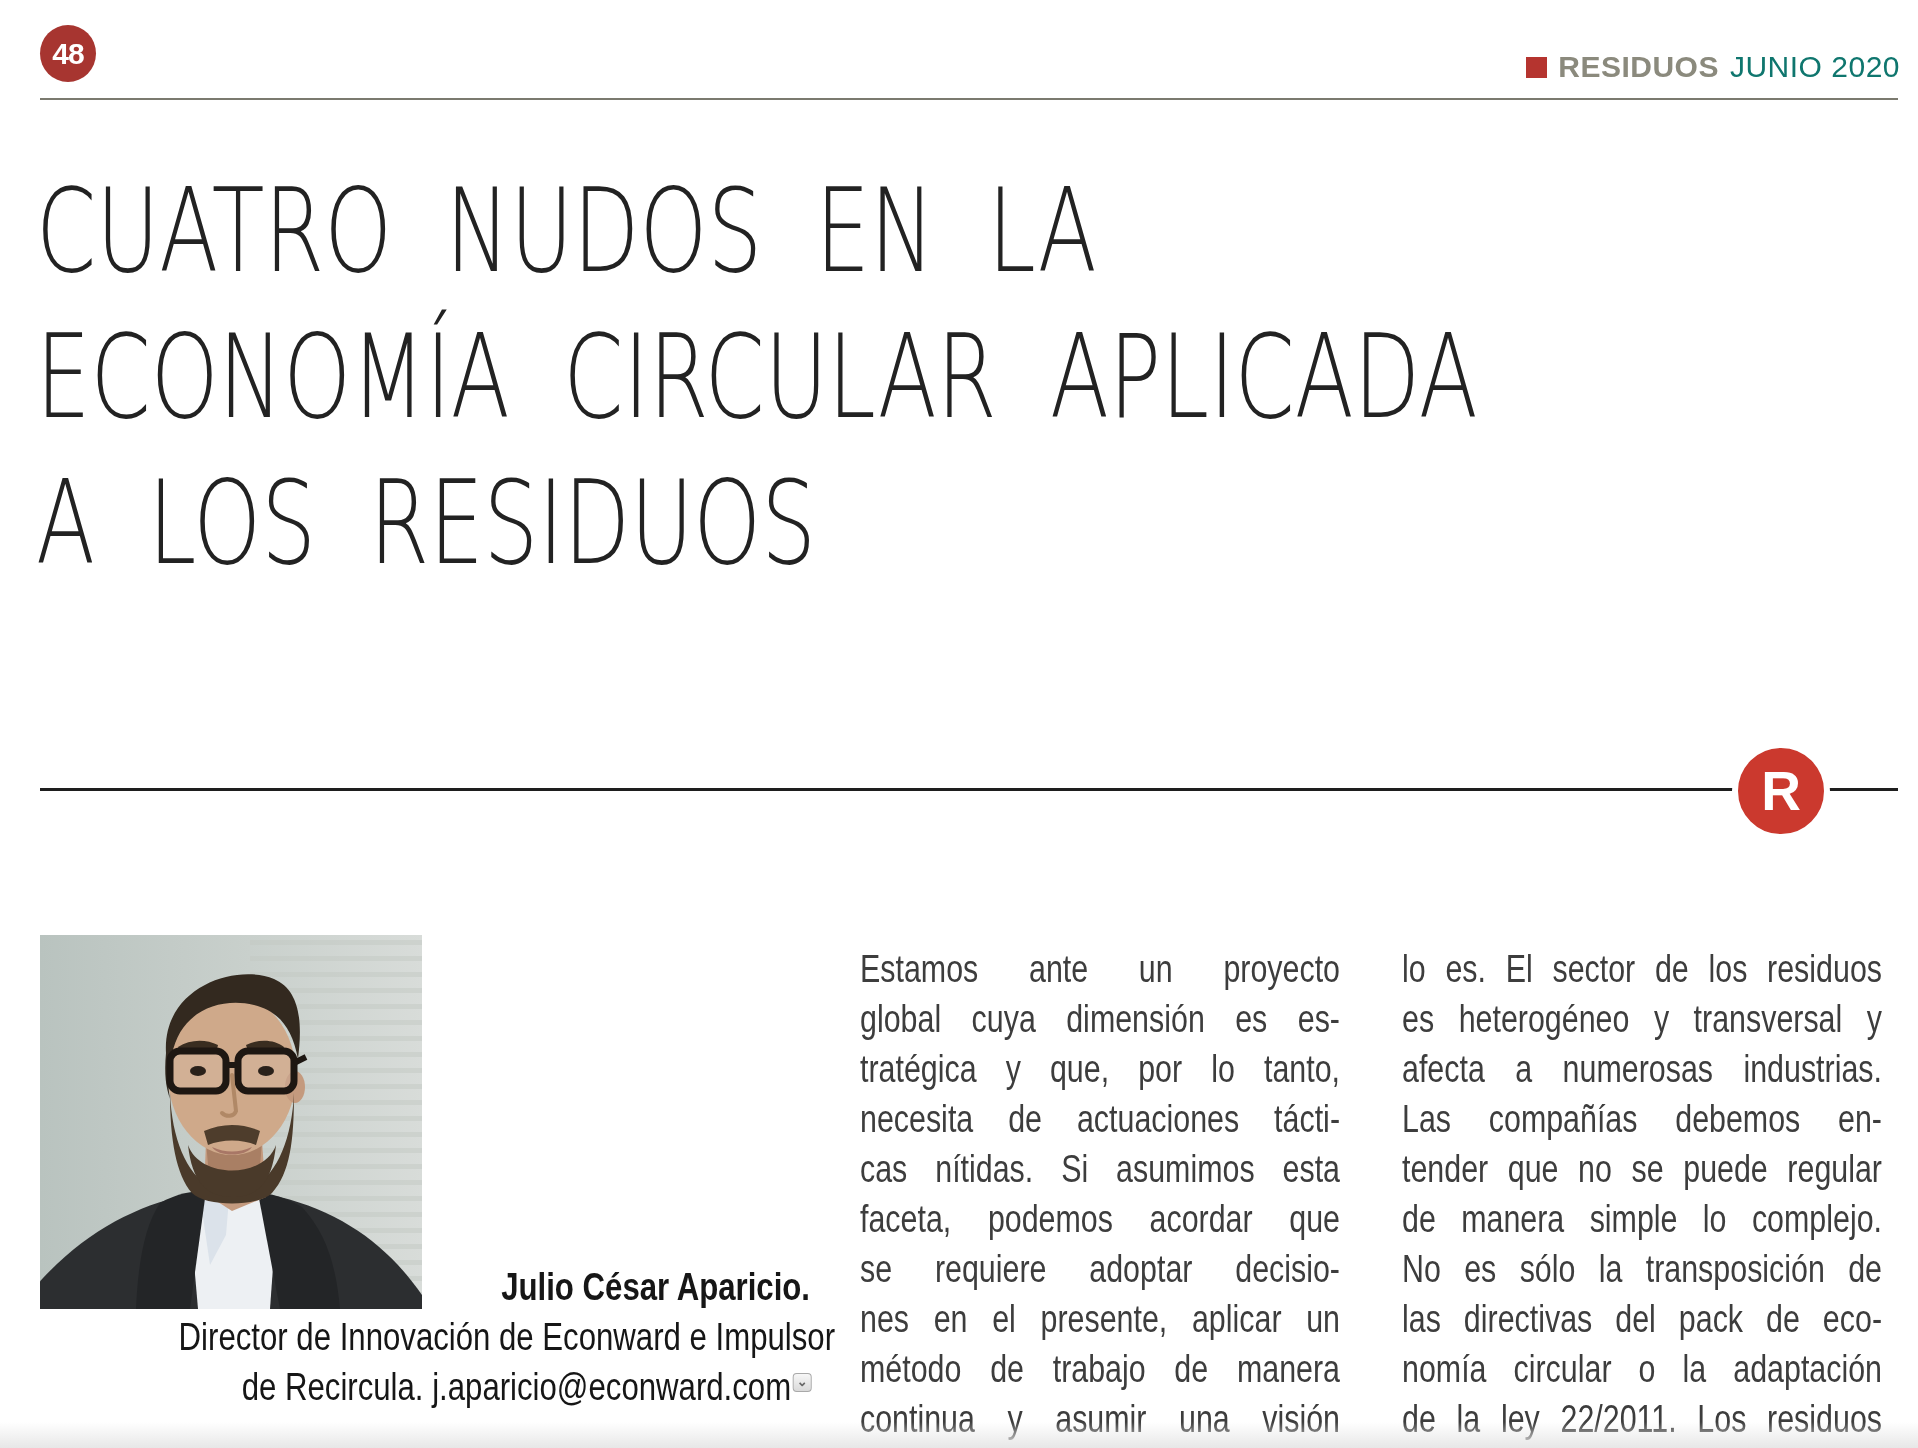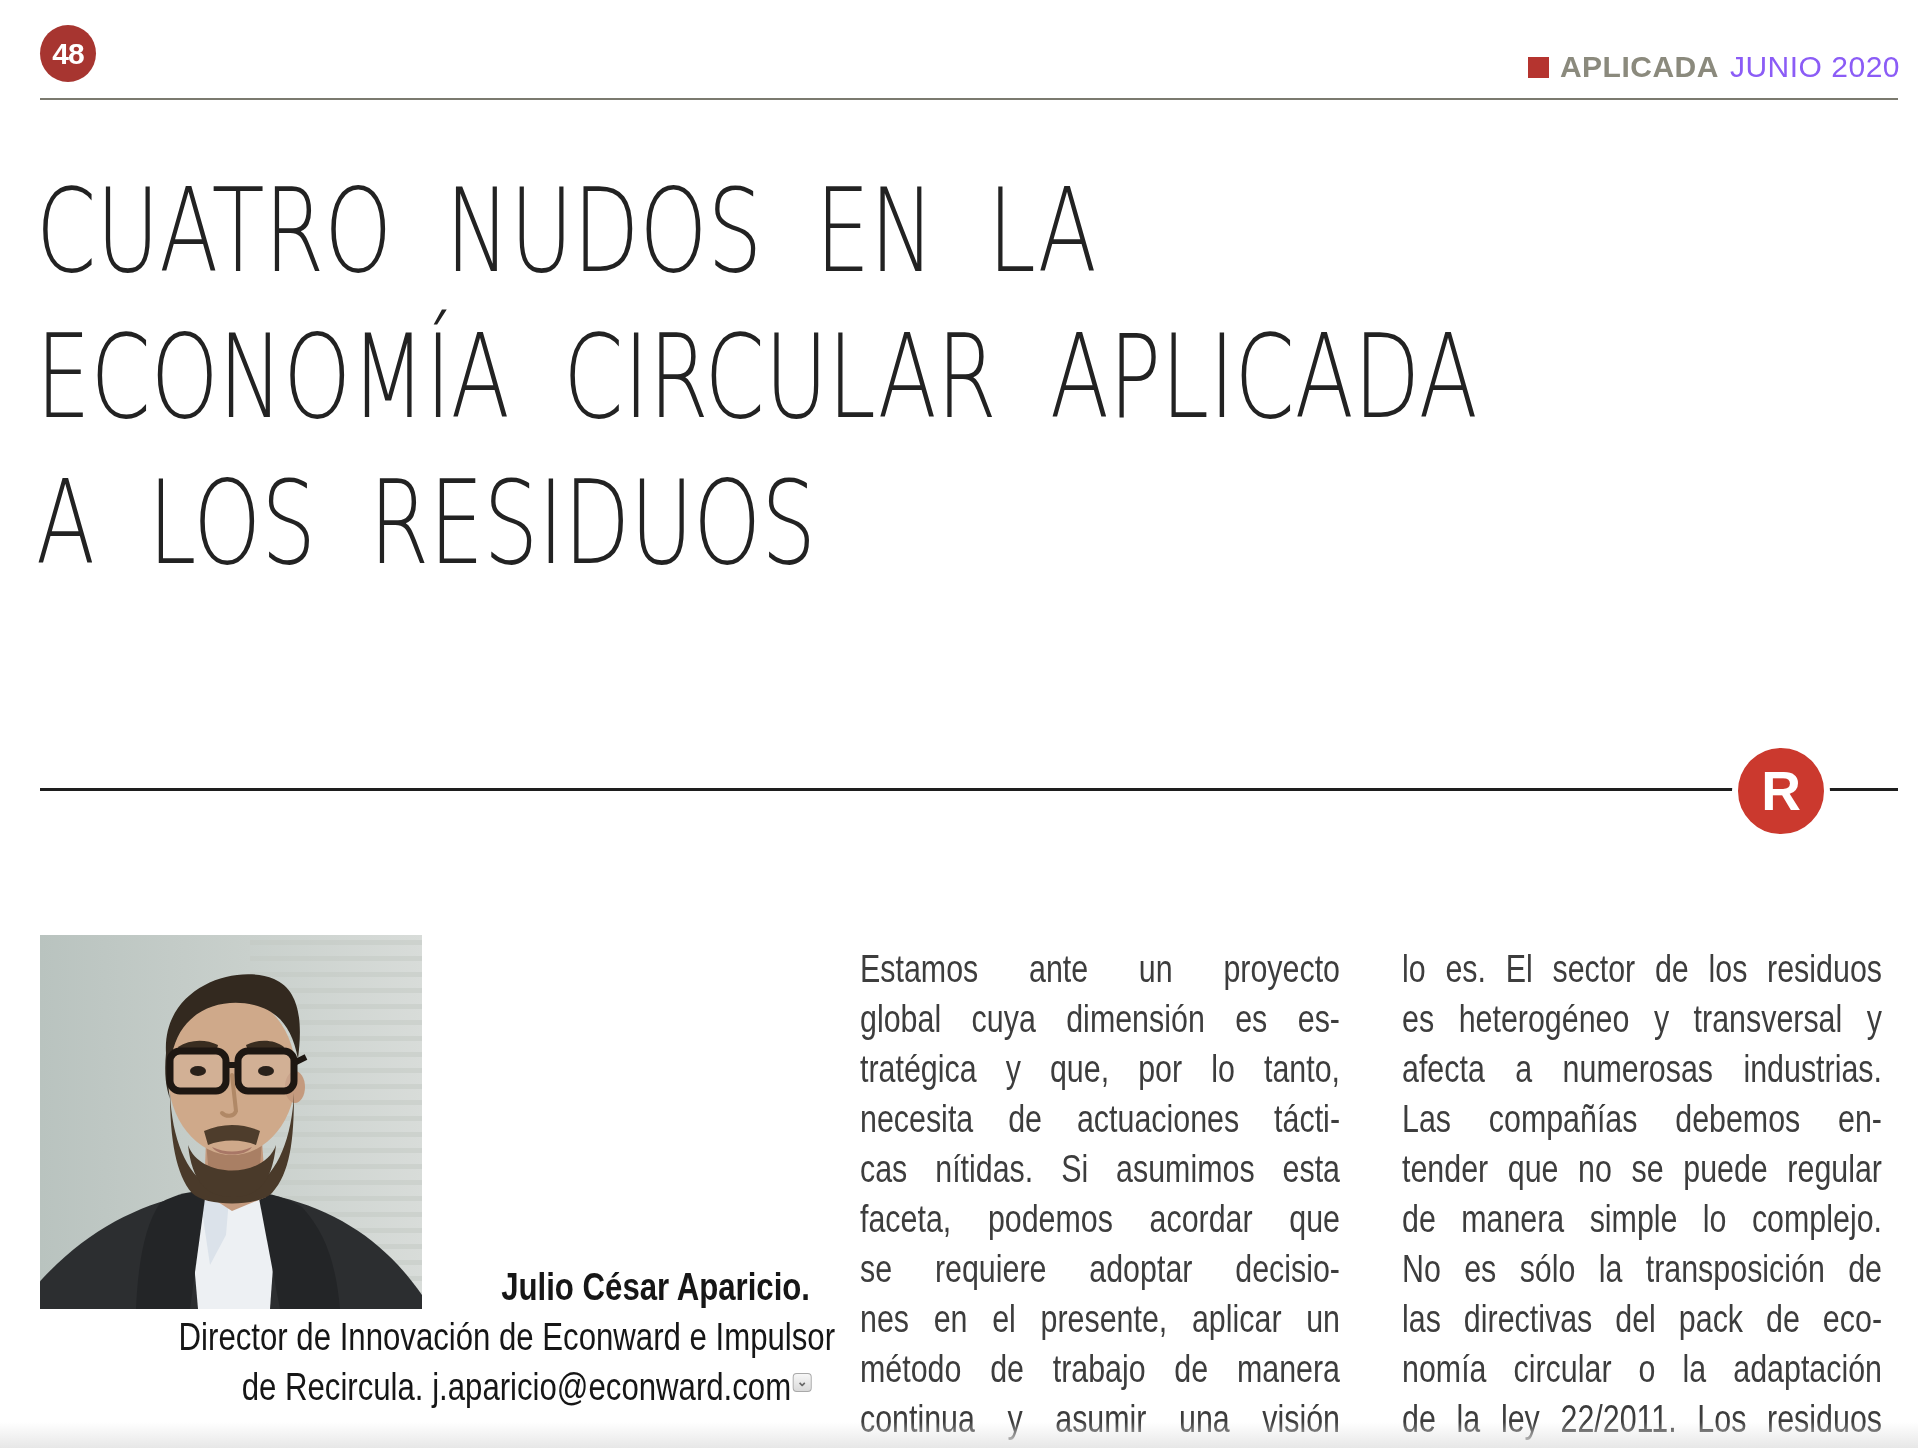--- a/index.html
+++ b/index.html
@@ -12,21 +12,21 @@
     position:absolute;left:40px;top:25px;width:56px;height:57px;border-radius:50%;
     background:#a73530;display:flex;align-items:center;justify-content:center;
     color:#fff;font-size:30px;font-weight:bold;letter-spacing:-1px;
   }
   .masthead{
     position:absolute;top:50px;right:26px;display:flex;align-items:center;gap:11px;
     font-size:30px;
   }
   .masthead .sq{width:21px;height:21px;background:#b5342f;}
   .masthead .brand{font-weight:bold;color:#8b8a7d;letter-spacing:0.5px;}
-  .masthead .issue{color:#8b5cf6;font-weight:normal;letter-spacing:0.5px;}
+  .masthead .issue{color:#0f766e;font-weight:normal;letter-spacing:0.5px;}
   .top-rule{position:absolute;left:40px;right:28px;top:98px;height:2px;background:#7b7a6f;}
   
   .article-title{
     position:absolute;left:36px;top:158px;width:2400px;
     font-family:"DejaVu Sans","Liberation Sans",sans-serif;
     font-weight:200;font-size:115px;line-height:146px;color:#222;
     word-spacing:0.30em;letter-spacing:0;
     transform:scaleX(0.75);transform-origin:top left;white-space:nowrap;
   }
   .section-label{
@@ -75,21 +75,21 @@
 </head>
 <body>
 
 <div class="page">
 
   <div class="page-number-badge">
     <span>48</span>
   </div>
   <div class="masthead">
     <span class="sq"></span>
-    <span class="brand">APLICADA</span>
+    <span class="brand">RESIDUOS</span>
     <span class="issue">JUNIO 2020</span>
   </div>
   <div class="top-rule"></div>
 
   <div class="article-title">
     <div>CUATRO NUDOS EN LA</div>
     <div>ECONOMÍA CIRCULAR APLICADA</div>
     <div>A LOS RESIDUOS</div>
   </div>
 

